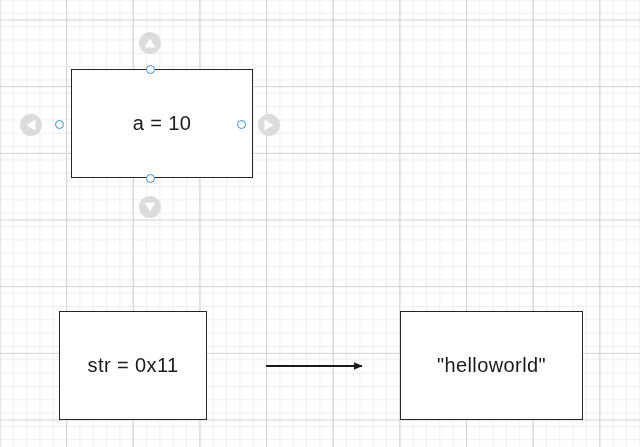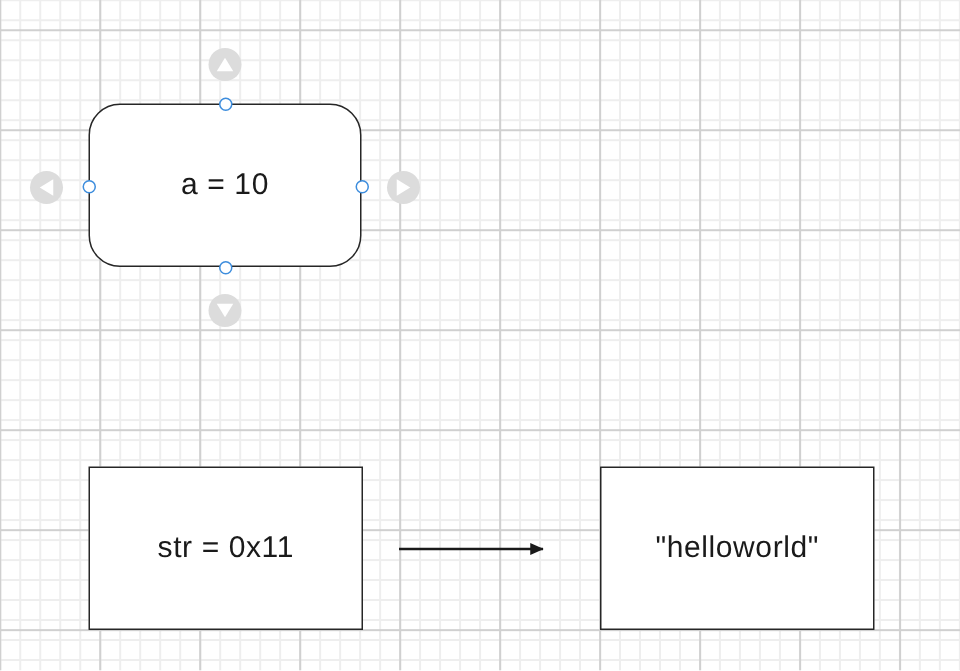--- a/index.html
+++ b/index.html
@@ -92,21 +92,21 @@
 
   <svg class="edge-layer" width="640" height="447" viewBox="0 0 640 447">
     <defs>
       <marker id="arrowhead" markerWidth="9" markerHeight="8" refX="8.5" refY="4" orient="auto" markerUnits="userSpaceOnUse">
         <path d="M 0 0 L 9 4 L 0 8 z" fill="#1a1a1a"></path>
       </marker>
     </defs>
     <line x1="266" y1="366" x2="362" y2="366" stroke="#1a1a1a" stroke-width="1.8" marker-end="url(#arrowhead)"></line>
   </svg>
 
-  <div class="node" style="left:59px; top:69px; width:182px; height:109px; z-index:3;border-radius:21px;">
+  <div class="node" style="left:71px; top:69px; width:182px; height:109px; z-index:3;">
     <span class="node-label">a = 10</span>
   </div>
 
   <div class="handle" style="left:145.5px; top:64.5px;"></div>
   <div class="handle" style="left:145.5px; top:173.5px;"></div>
   <div class="handle" style="left:54.5px; top:119.5px;"></div>
   <div class="handle" style="left:236.5px; top:119.5px;"></div>
 
   <div class="dir-btn" style="left:139px; top:32px;">
     <svg width="12" height="10" viewBox="0 0 12 10">
@@ -125,21 +125,21 @@
       <path d="M 0.5 6 L 9.5 0.5 L 9.5 11.5 z" fill="#ffffff"></path>
     </svg>
   </div>
 
   <div class="dir-btn" style="left:258px; top:114px;">
     <svg width="10" height="12" viewBox="0 0 10 12">
       <path d="M 0.5 0.5 L 9.5 6 L 0.5 11.5 z" fill="#ffffff"></path>
     </svg>
   </div>
 
-  <div class="node" style="left:59px; top:311px; width:183px; height:109px; z-index:3;">
+  <div class="node" style="left:59px; top:311px; width:148px; height:109px; z-index:3;">
     <span class="node-label">str = 0x11</span>
   </div>
 
   <div class="node" style="left:400px; top:311px; width:183px; height:109px; z-index:3;">
     <span class="node-label">"helloworld"</span>
   </div>
 
 </div>
 
 </body></html>

